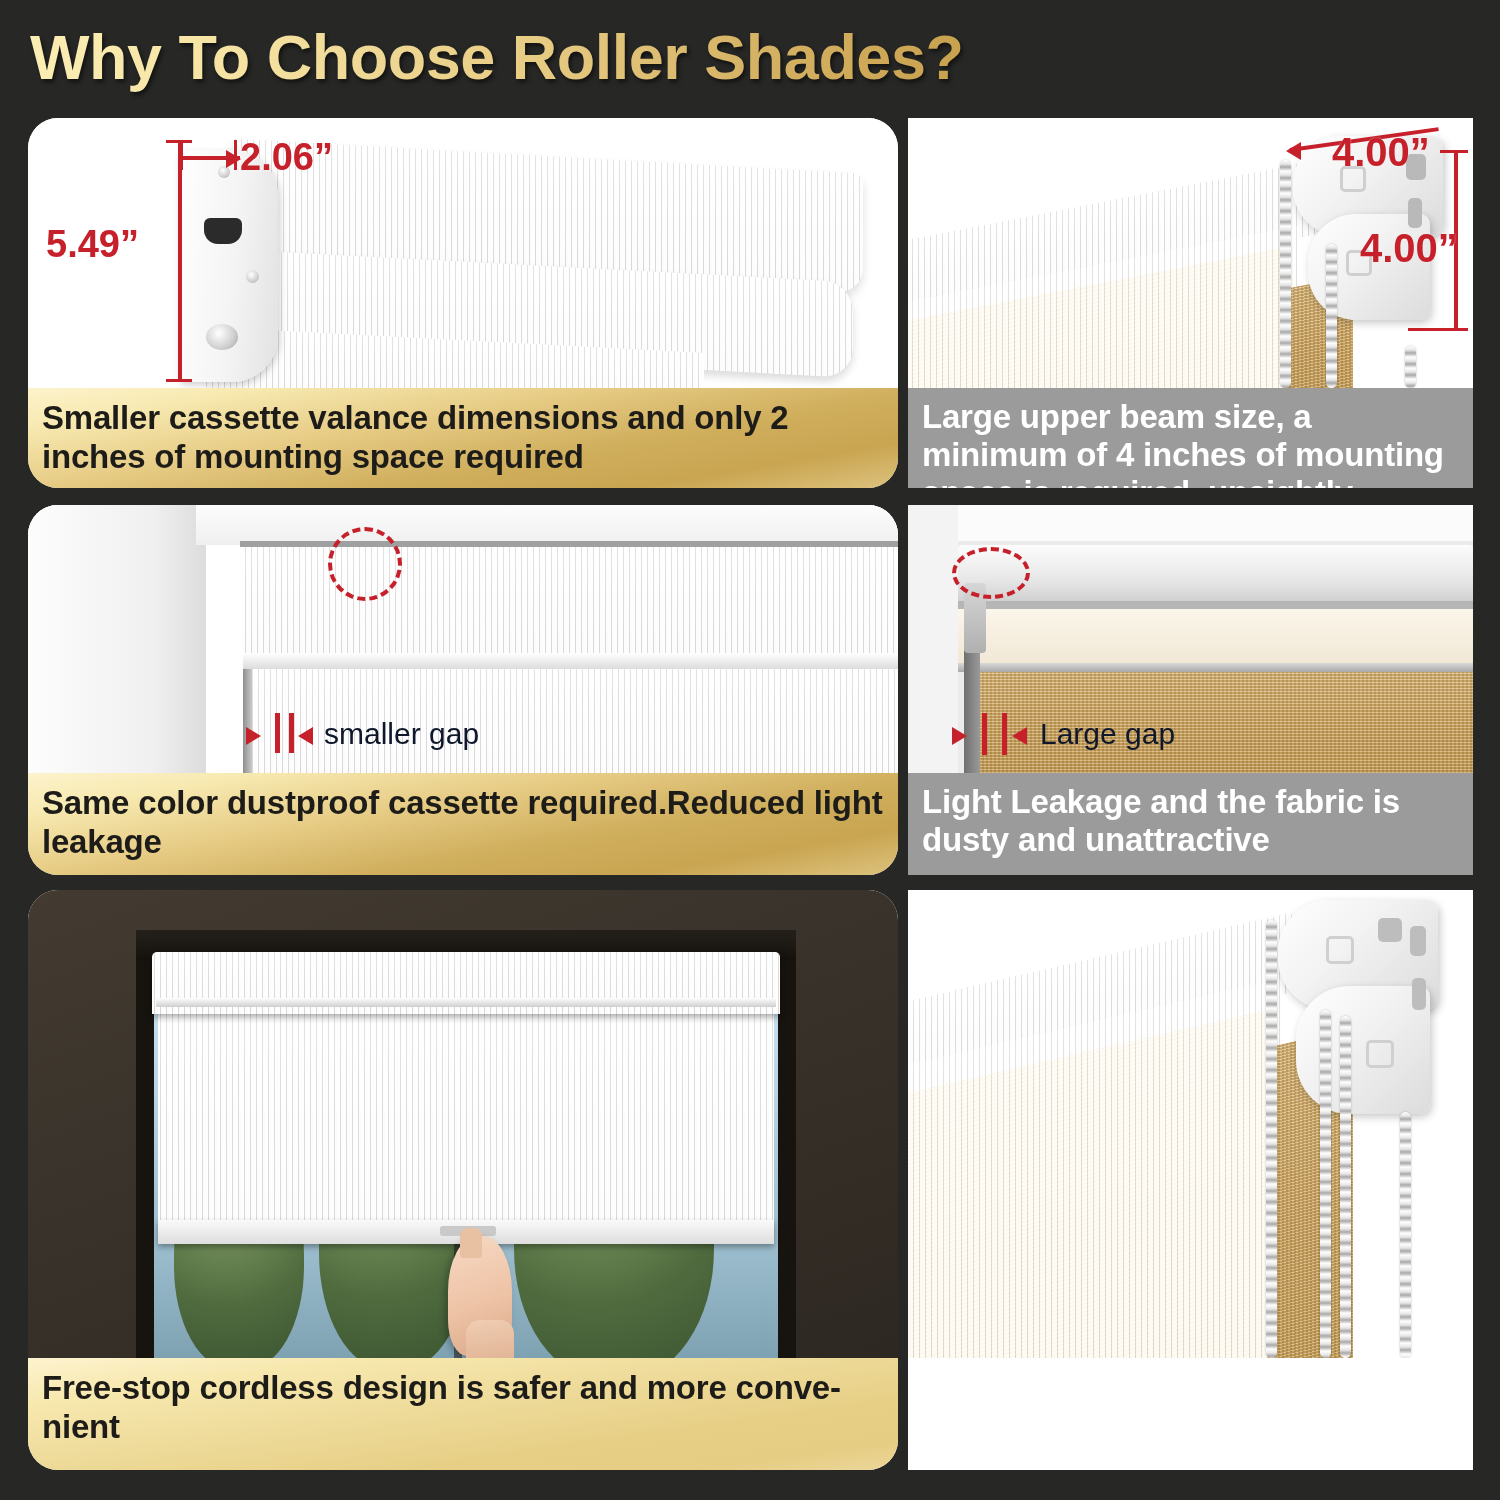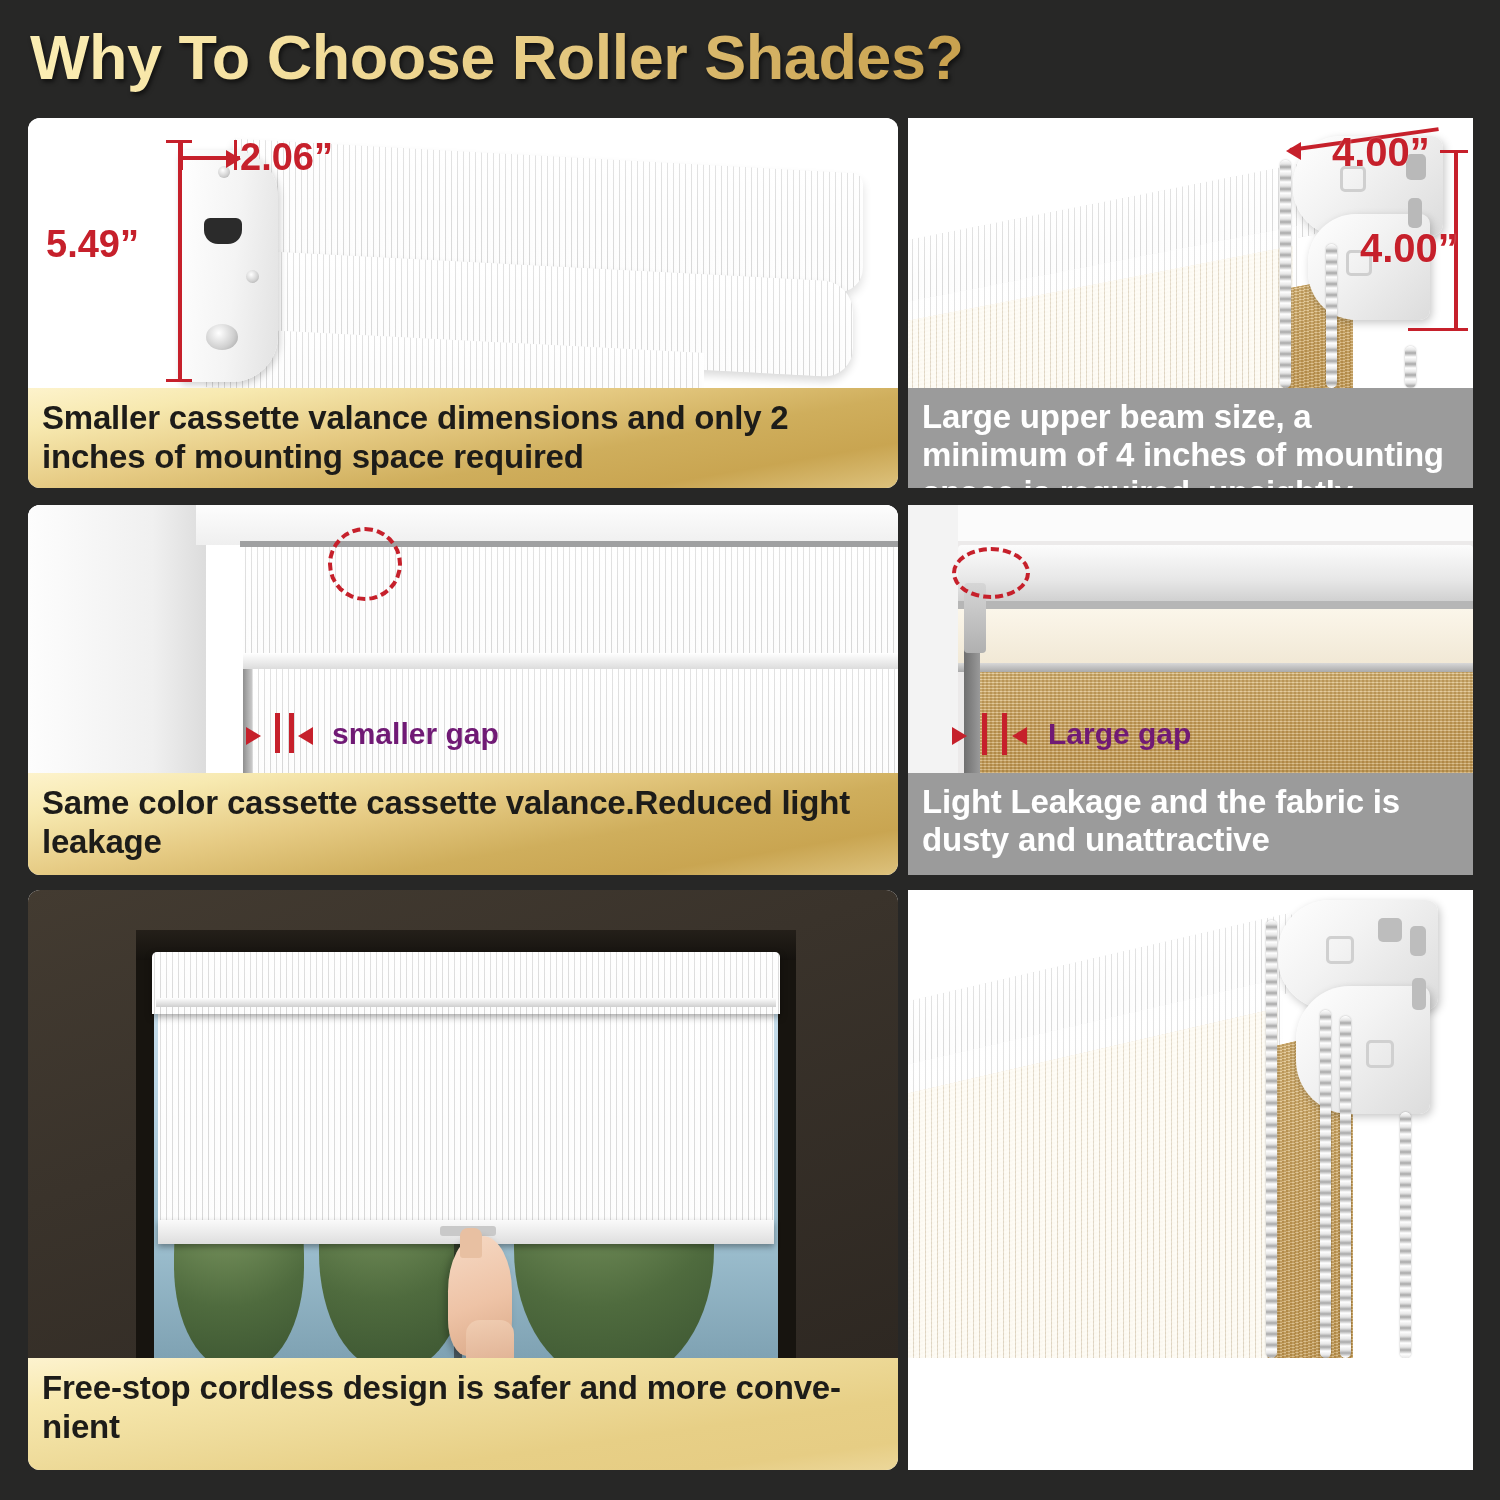--- a/index.html
+++ b/index.html
@@ -39,21 +39,21 @@
     text-shadow: none;
     filter: drop-shadow(2px 3px 2px rgba(0,0,0,0.55));
   }
 
   
   .panel {
     position: absolute;
     overflow: hidden;
     background: #ffffff;
   }
-  .panel.left  { border-radius: 12px; }
+  .panel.left  { border-radius: 30px; }
   .panel.right { border-radius: 0px; }
 
   .photo {
     position: absolute;
     left: 0; right: 0; top: 0;
     overflow: hidden;
   }
 
   
   .cap {
@@ -131,25 +131,24 @@
   .tick-h { position:absolute; height:3px; background:#c6202b; }
   .arrow-r, .arrow-l {
     position:absolute; width:0; height:0;
     border-top:9px solid transparent; border-bottom:9px solid transparent;
   }
   .arrow-r { border-left:15px solid #c6202b; }
   .arrow-l { border-right:15px solid #c6202b; }
 
   .gaptxt {
     position:absolute;
-    color:#701a75;
+    color:#0f172a;
     font-size:30px;
-    font-weight:bold;
+    font-weight:normal;
     white-space:nowrap;
-    padding-left:8px;
   }
 
   .dashcircle {
     position:absolute;
     border: 4px dashed #c6202b;
     border-radius: 50%;
   }
 
   
   .p1-endcap {
@@ -305,21 +304,21 @@
       <div class="dashcircle" style="left:300px; top:22px; width:74px; height:74px;"></div>
 
       <div class="arrow-r" style="left:218px; top:222px;"></div>
       <div class="tick-v" style="left:247px; top:208px; height:40px; width:5px;"></div>
       <div class="tick-v" style="left:261px; top:208px; height:40px; width:5px;"></div>
       <div class="arrow-l" style="left:270px; top:222px;"></div>
       <div class="gaptxt" style="left:296px; top:212px;">smaller gap</div>
     </div>
 
     <div class="cap cap-gold" style="height:102px;">
-      <div class="cap-text">Same color cassette cassette valance.Reduced light leakage</div>
+      <div class="cap-text">Same color dustproof cassette required.Reduced light leakage</div>
     </div>
   </div>
 
   <div class="panel right" style="left:908px; top:505px; width:565px; height:370px;">
     <div class="photo" style="height:268px;">
       <div class="bg-softgray"></div>
 
       <div style="position:absolute; left:0; top:0; right:0; height:36px; background:#fbfbfb;"></div>
       <div style="position:absolute; left:0; top:0; width:50px; height:268px; background:#f3f3f3;"></div>
 

